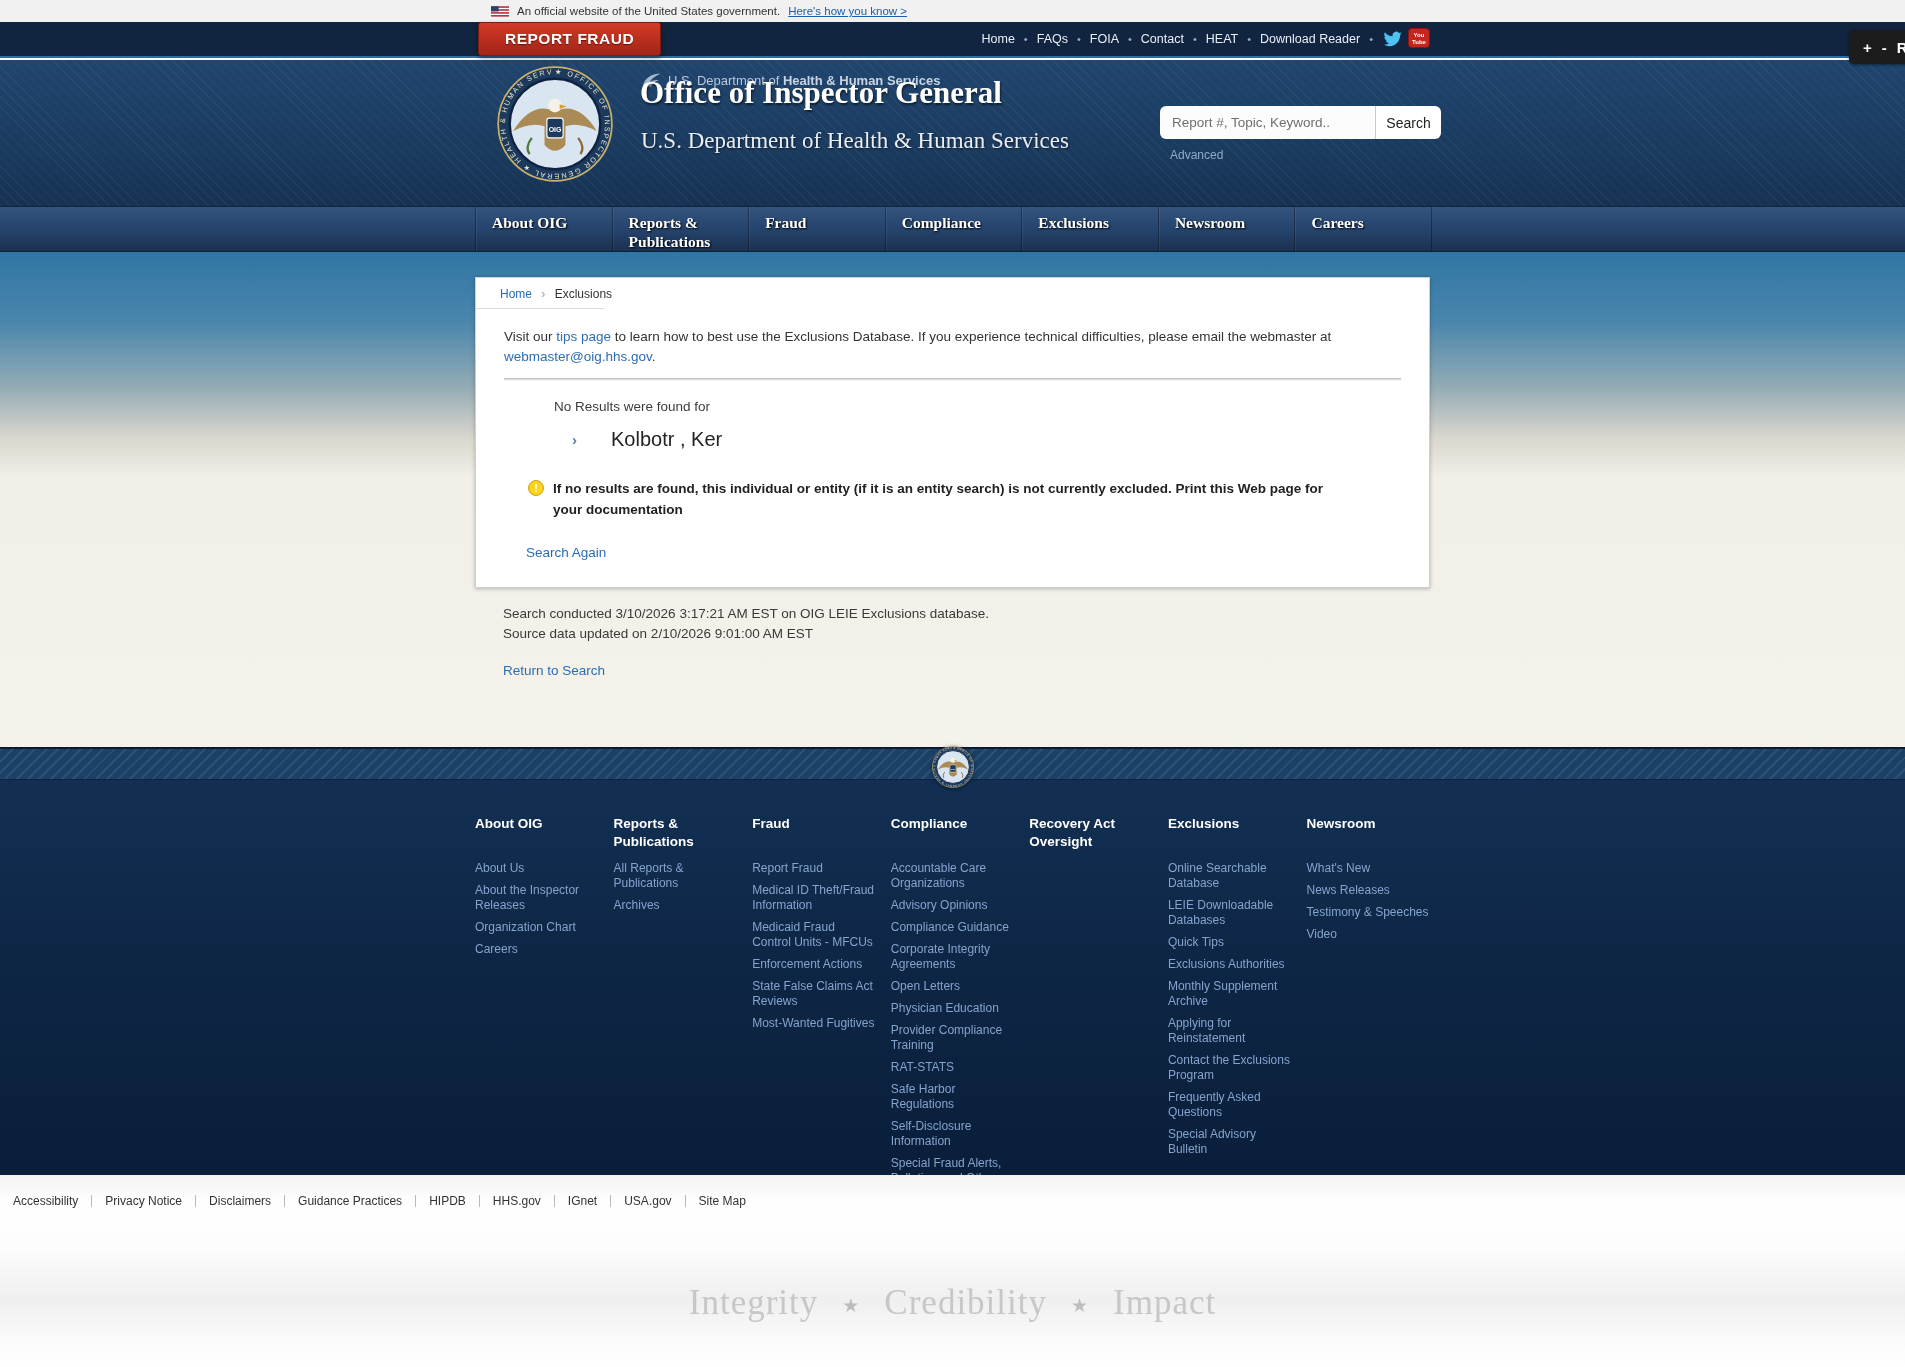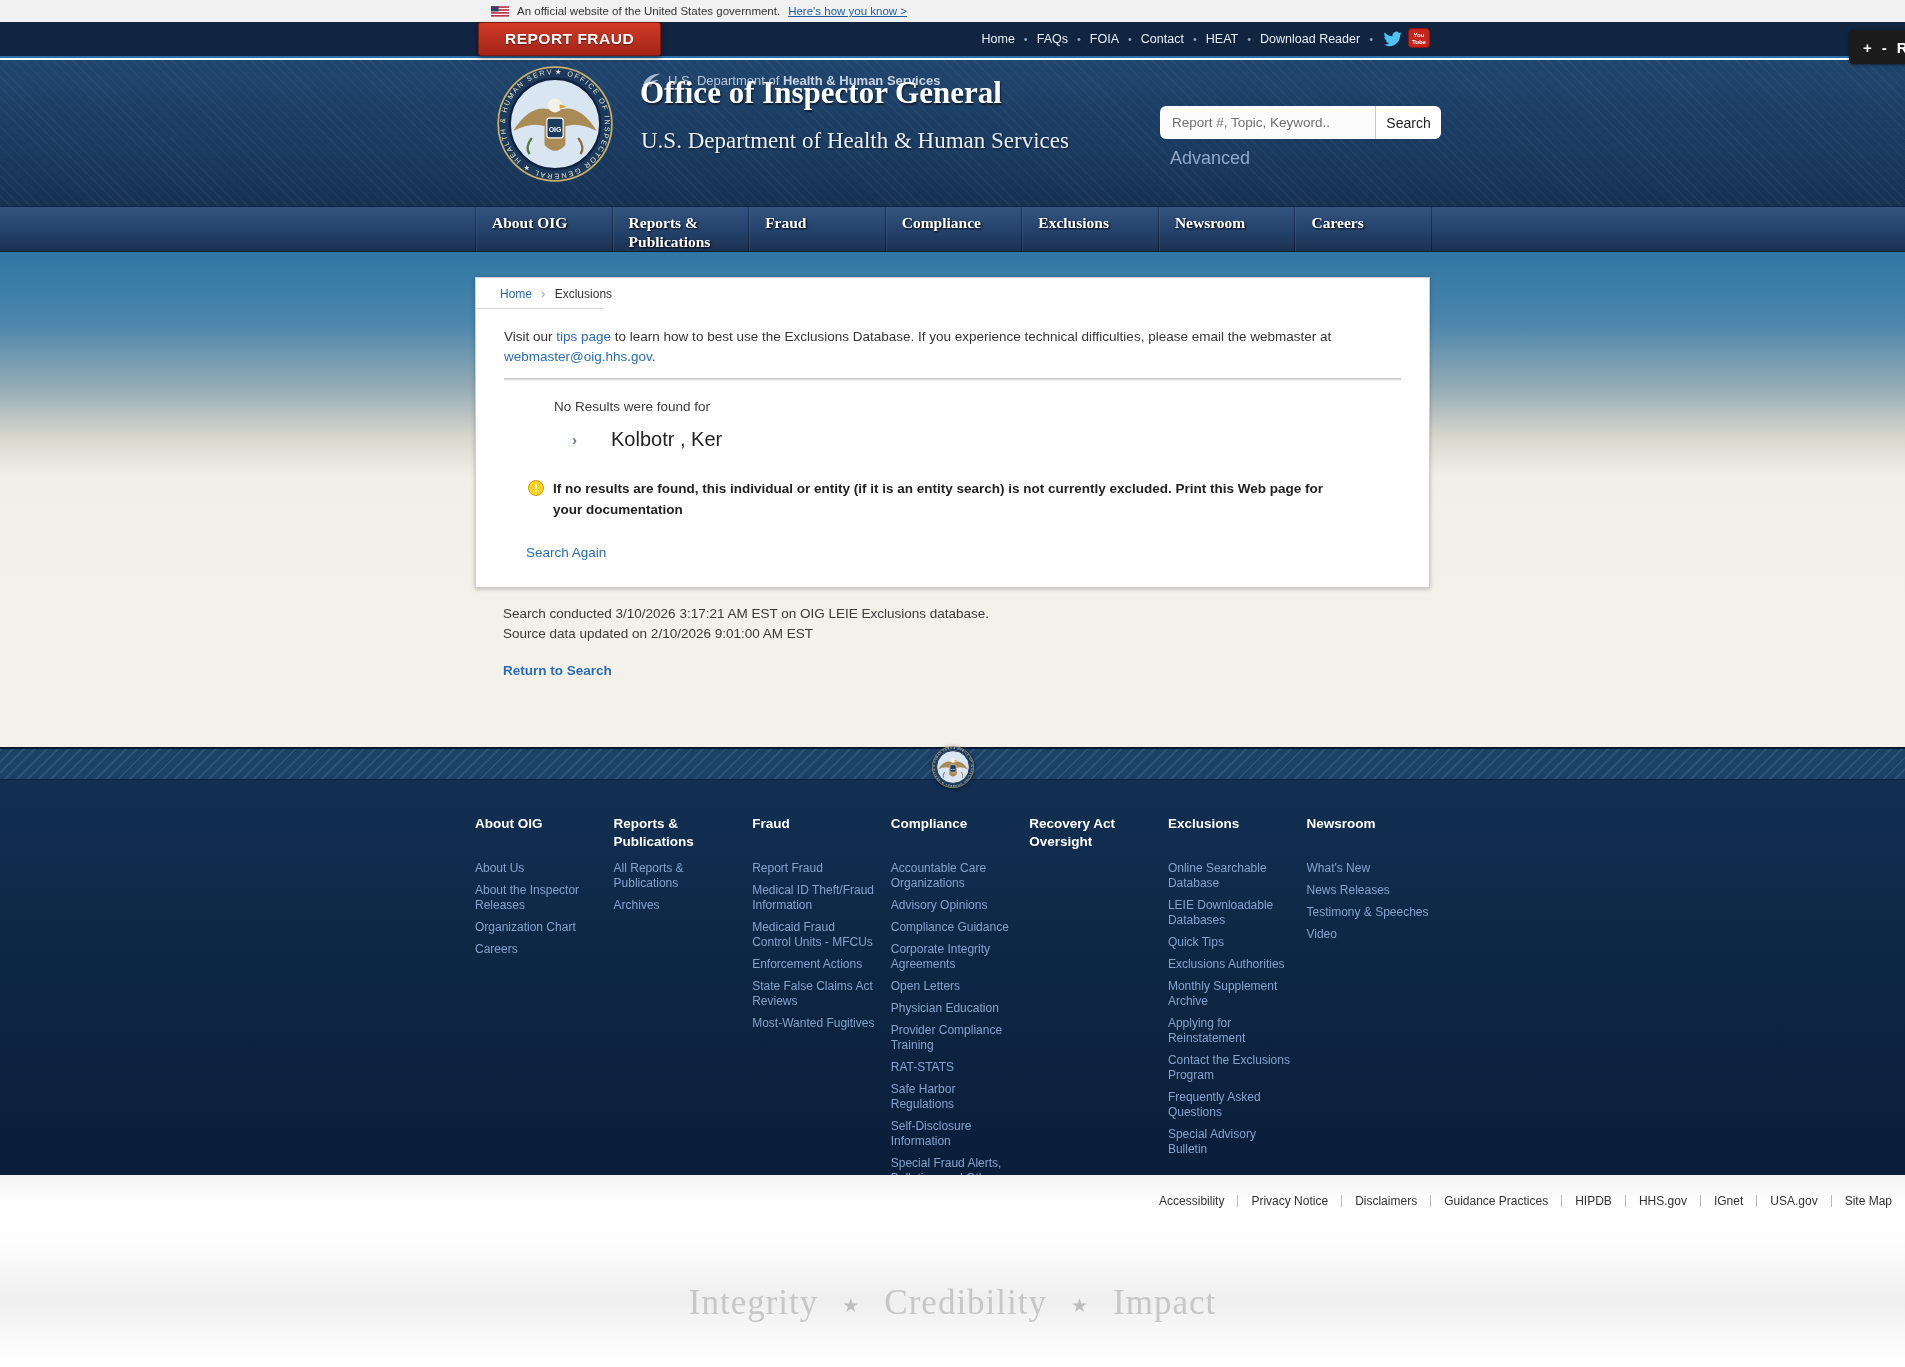--- a/index.html
+++ b/index.html
@@ -47,21 +47,21 @@
   .mast-title { position:absolute; left:640px; top:15px; font-family:"Liberation Serif", serif;
                 font-weight:bold; font-size:31px; color:#ffffff; text-shadow:1px 2px 2px rgba(0,0,0,.55); }
   .mast-sub { position:absolute; left:641px; top:68px; font-family:"Liberation Serif", serif;
               font-size:23px; color:#e9eef5; text-shadow:1px 1px 2px rgba(0,0,0,.5); }
   .search-row { position:absolute; left:1160px; top:46px; display:flex; }
   .search-input { width:215px; height:33px; border:none; background:#fcfcfc; border-radius:6px 0 0 6px;
                   padding:4px 12px; font-size:13.5px; color:#444; outline:none; }
   .search-input::placeholder { color:#6f6f6f; }
   .search-btn { width:66px; height:33px; border:none; border-left:1px solid #c9c9c9; background:#ffffff;
                 border-radius:0 6px 6px 0; font-size:14px; color:#222; cursor:pointer; }
-  .advanced { position:absolute; left:1170px; top:88px; font-size:18px; color:#91aac9; cursor:pointer; }
+  .advanced { position:absolute; left:1170px; top:88px; font-size:12px; color:#91aac9; cursor:pointer; }
 
   
   .main-nav { position:absolute; top:206px; left:0; width:1905px; height:46px;
               background:linear-gradient(180deg,#33547e 0%, #24426b 55%, #1c3050 100%);
               border-top:1px solid #10243f; border-bottom:1px solid #0e2036; }
   .nav-inner { position:absolute; left:475px; width:957px; height:100%; display:flex; }
   .nav-item { flex:1 1 0; padding:7px 0 0 16px; font-family:"Liberation Serif", serif; font-weight:bold;
               font-size:15.5px; color:#fff; text-shadow:1px 1px 2px #000; cursor:pointer;
               border-left:1px solid rgba(0,0,0,.35); box-shadow:inset 1px 0 0 rgba(255,255,255,.07); line-height:1.2; }
   .nav-item:last-child { border-right:1px solid rgba(0,0,0,.35); }
@@ -90,39 +90,39 @@
   .name-row { margin:14px 0 0 18px; display:flex; align-items:center; gap:10px; }
   .bullet { color:#5a7fa6; font-size:15px; font-weight:bold; }
   .search-name { font-size:20px; color:#222;margin-left:24px; }
   .warning-row { margin:28px 0 0 24px; display:flex; gap:9px; }
   .warn-icon { flex:0 0 auto; width:16px; height:16px; margin-top:1px; border-radius:50%;
                background:#ffd21e; border:1px solid #c9a30d; color:#fff; font-weight:bold; font-size:11px;
                text-align:center; line-height:15px; }
   .warning-text { font-size:13.5px; font-weight:bold; color:#222; line-height:1.55; max-width:800px; }
   .search-again { display:inline-block; margin:24px 0 0 22px; font-size:13.5px; color:#2a6db5; cursor:pointer; }
   .meta { margin:16px 0 0 28px; font-size:13.5px; color:#3a3a3a; line-height:1.45; }
-  .return-link { display:inline-block; margin:20px 0 0 28px; font-size:13.5px; color:#2a6db5; cursor:pointer;font-weight:bold; }
+  .return-link { display:inline-block; margin:20px 0 0 28px; font-size:13.5px; color:#2a6db5; cursor:pointer; }
 
   
   .footer { position:absolute; top:747px; left:0; width:1905px; height:428px;
             background:linear-gradient(180deg,#133156 0%, #0e2746 45%, #0a1e3a 100%); border-top:2px solid #0a1a30; }
   .footer-stripe { position:absolute; top:0; left:0; width:100%; height:31px;
      background: repeating-linear-gradient(135deg, rgba(255,255,255,.08) 0 2px, transparent 2px 8px), #1b4167;
      border-bottom:1px solid #0c2342; }
   .seal-footer { position:absolute; left:50%; margin-left:-21px; top:-3px; width:42px; height:42px;
                  filter:drop-shadow(0 1px 2px rgba(0,0,0,.5)); }
   .footer-cols { position:relative; width:955px; margin:66px auto 0; display:flex; gap:15px; }
   .f-col { flex:1 1 0; }
   .f-col h4 { color:#fff; font-size:13.5px; font-weight:bold; min-height:46px; line-height:1.3; }
   .f-link { display:block; color:#84a3cd; font-size:12px; line-height:1.25; margin-bottom:7px; cursor:pointer; text-decoration:none; }
 
   
   .bottom-area { position:absolute; top:1175px; left:0; width:1905px; height:192px;
      background:linear-gradient(180deg,#f3f3f3 0,#ffffff 28px,#fdfdfd 70px,#efefef 125px,#f9f9f9 160px,#ffffff 100%); }
-  .bottom-links { margin-top:16px; text-align:right; }
+  .bottom-links { margin-top:16px; text-align:left; }
   .b-link { display:inline-block; font-size:12px; color:#333; padding:0 13px; cursor:pointer;
             border-right:1px solid #b9b9b9; line-height:1; }
   .b-link:last-child { border-right:none; }
   .motto { margin-top:74px; text-align:center; font-family:"Liberation Serif", serif;
            font-size:35px; color:#c7c7c7; letter-spacing:1px; }
   .star { font-size:19px; color:#bdbdbd; margin:0 24px; vertical-align:middle; }
 </style>
 </head>
 <body>
 

